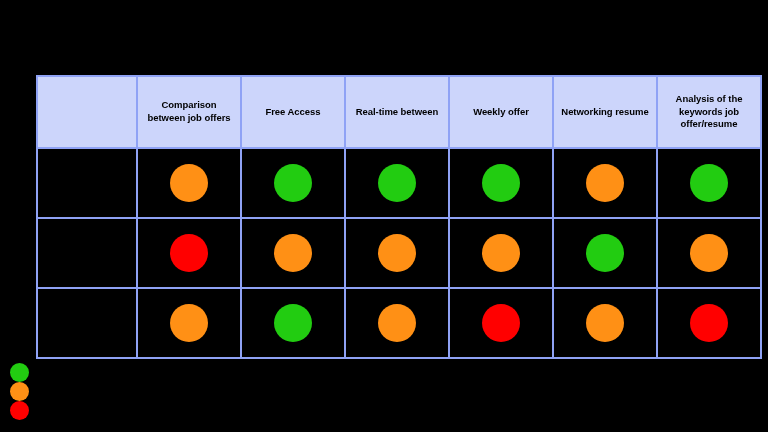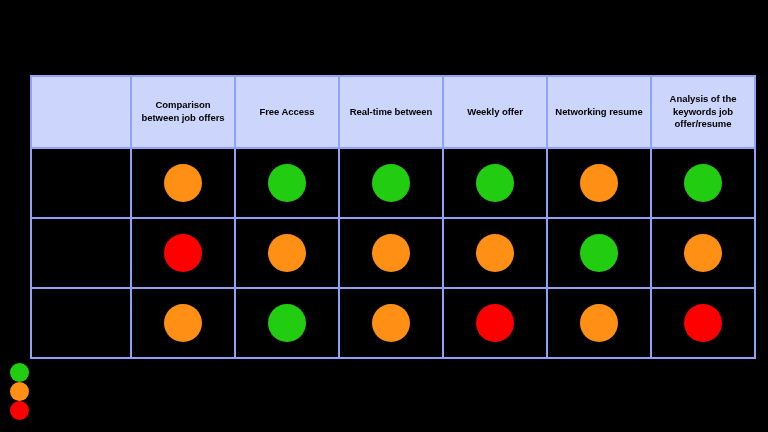--- a/index.html
+++ b/index.html
@@ -10,21 +10,21 @@
   body {
     width: 768px;
     height: 432px;
     position: relative;
     overflow: hidden;
     font-family: "Liberation Sans", sans-serif;
   }
 
   #comparison-table {
     position: absolute;
-    left: 30px;
+    left: 36px;
     top: 75px;
     width: 726px;
     border-collapse: collapse;
     table-layout: fixed;
   }
 
   #comparison-table td {
     border: 2px solid #8fa2f5;
     padding: 0;
     margin: 0;

